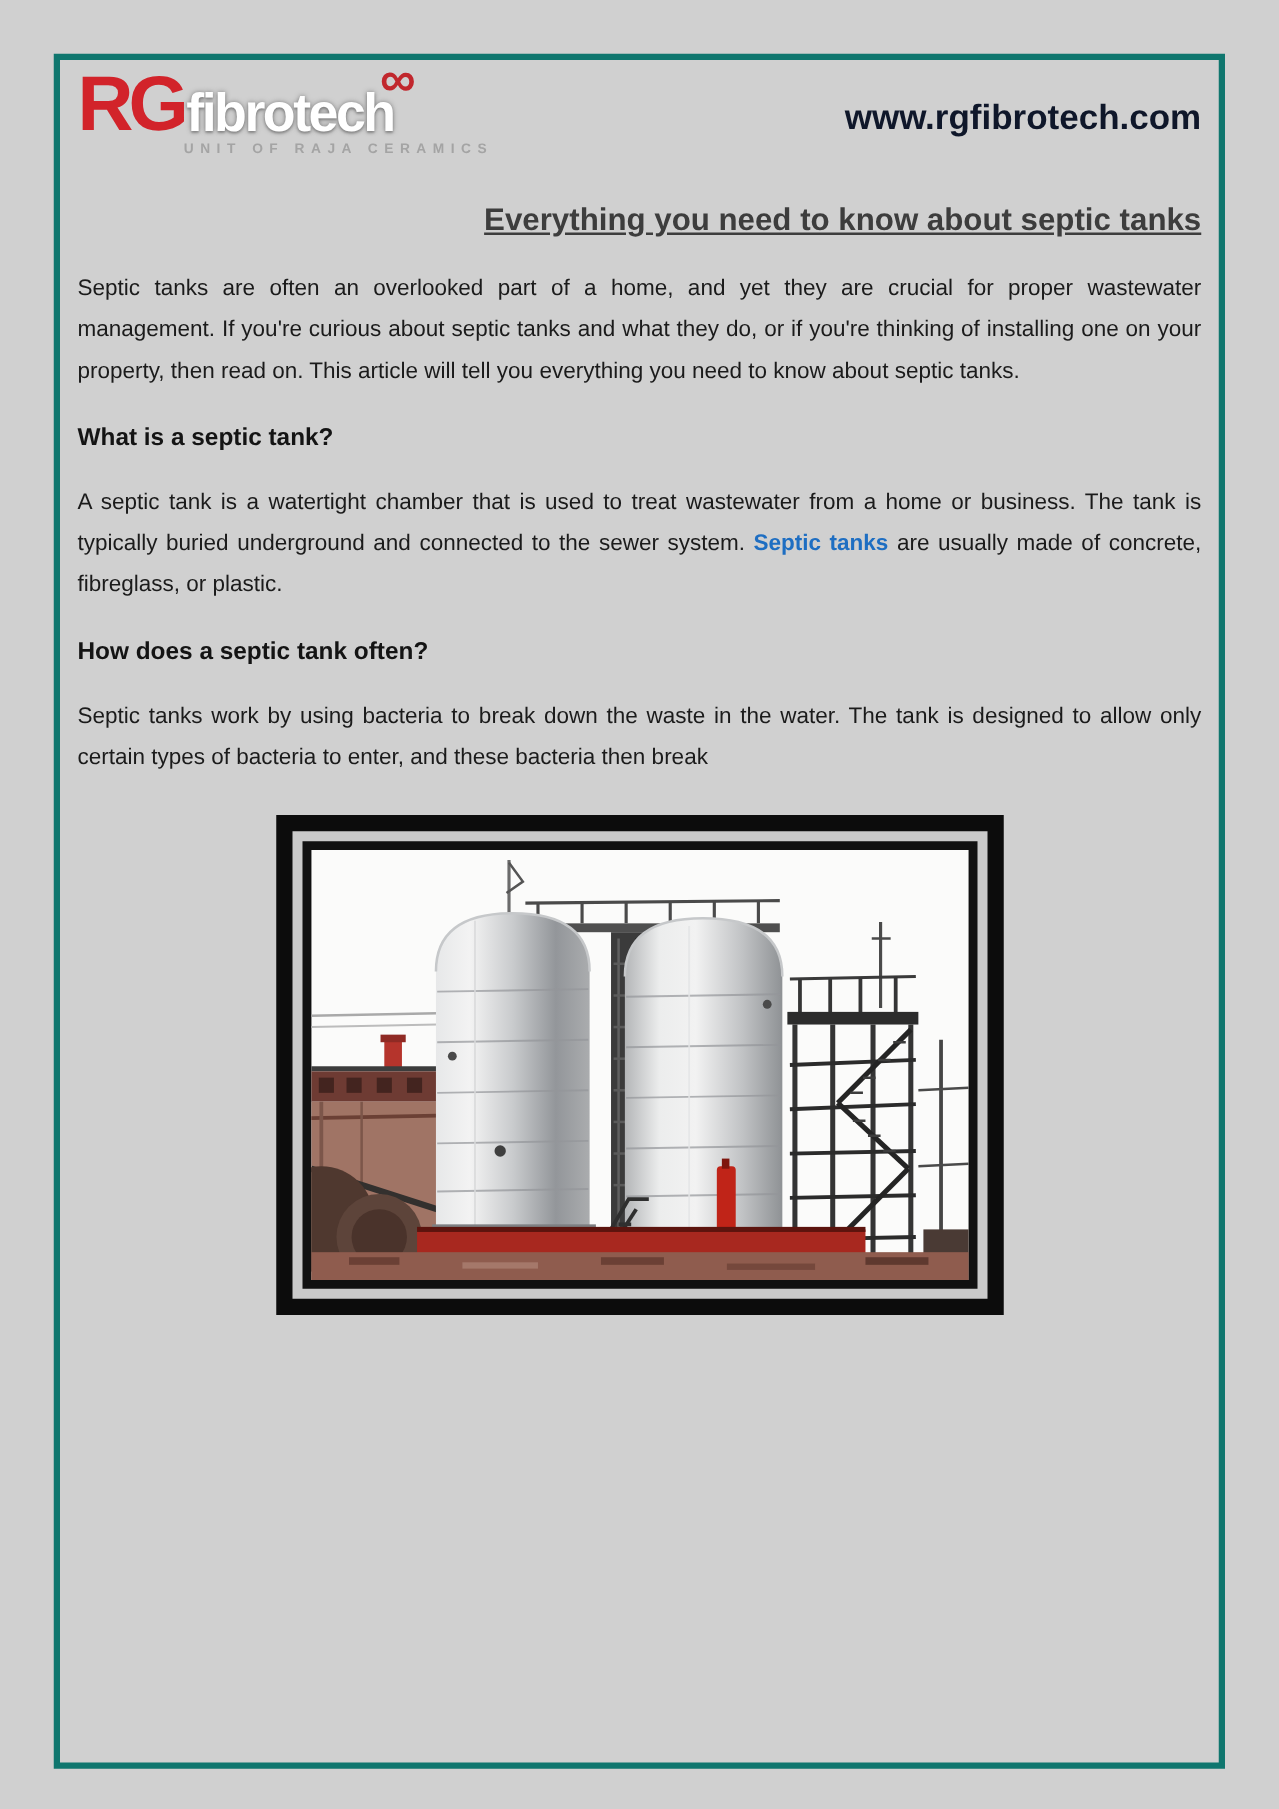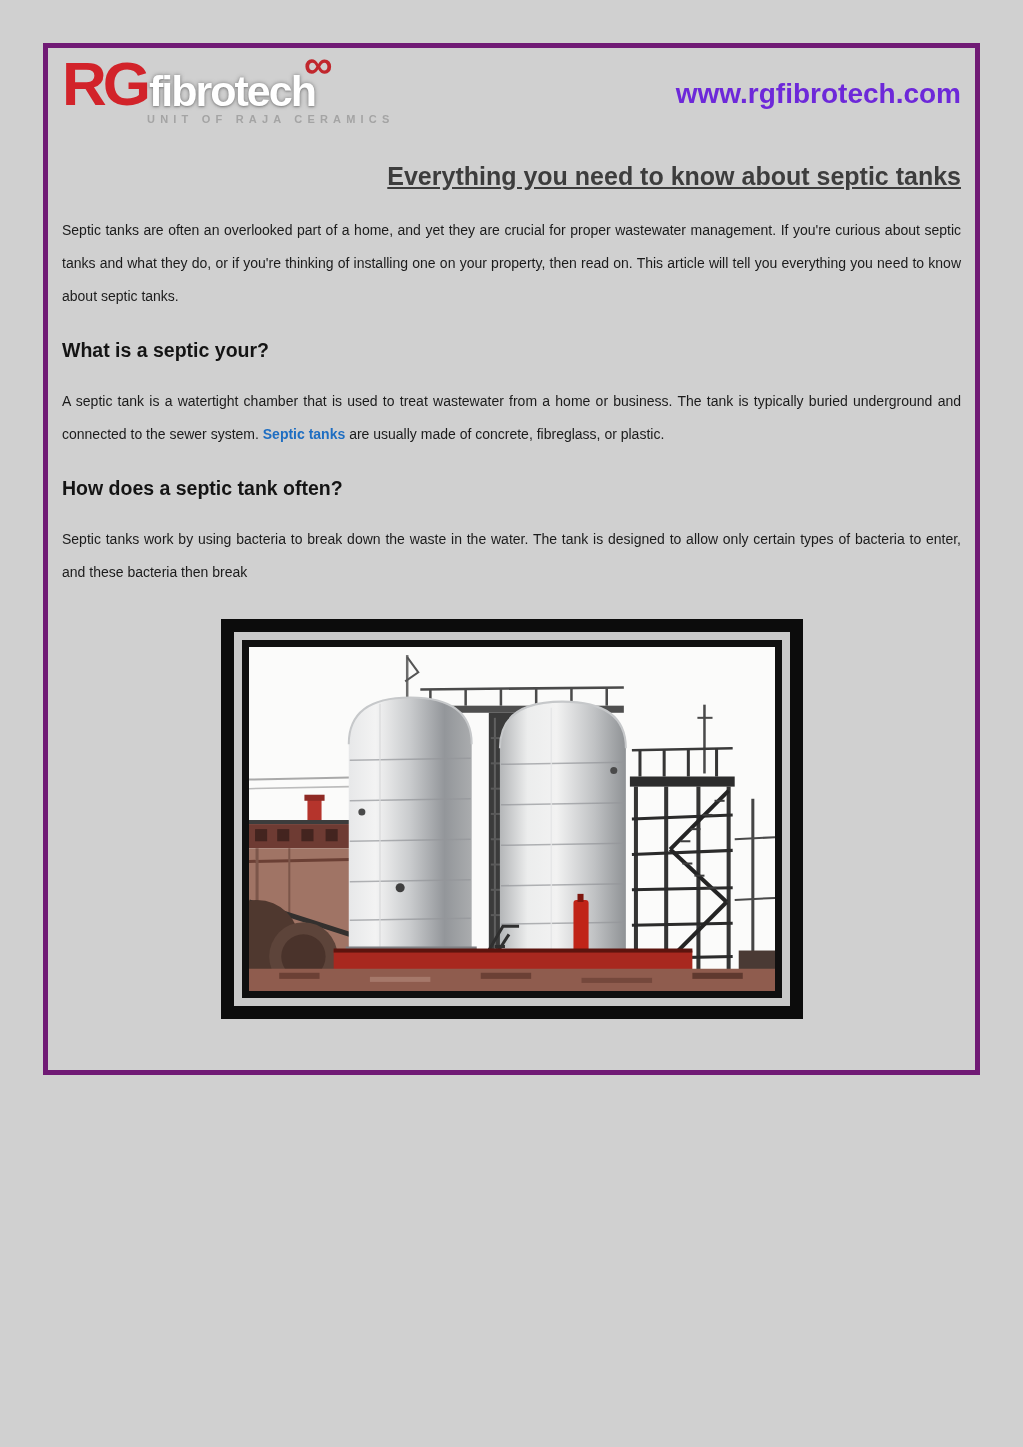--- a/index.html
+++ b/index.html
@@ -1,34 +1,34 @@
 <!DOCTYPE html>
 <html><head>
 <meta charset="utf-8">
 <style>
   html,body { margin:0; padding:0; }
   body { width:1023px; height:1447px; background:#d0d0d0; font-family:"Liberation Sans", sans-serif; }
   .page { position:relative; width:1023px; height:1447px; background:#d0d0d0; overflow:hidden; }
-  .frame { position:absolute; left:43px; top:43px; width:937px; height:1032px; border:5px solid #701a75; box-sizing:border-box; }
+  .frame { position:absolute; left:43px; top:43px; width:937px; height:1372px; border:5px solid #0f766e; box-sizing:border-box; }
   .content { padding:8px 14px 0 14px; }
 
   
   .header-row { display:flex; justify-content:space-between; align-items:flex-start; height:90px; }
   .logo { position:relative; line-height:1; white-space:nowrap; }
   .logo-line { display:flex; align-items:flex-end; }
   .logo-rg { color:#d2232a; font-weight:bold; font-size:62px; letter-spacing:-4px; line-height:0.9; }
   .logo-fibro { color:#ffffff; font-weight:bold; font-size:43px; letter-spacing:-2px; line-height:0.95; margin-left:2px;
                 text-shadow:0 0 4px rgba(110,110,110,.8), 0 1px 2px rgba(110,110,110,.6); }
   .logo-inf { position:absolute; top:-12px; left:242px; color:#c1272d; font-size:40px; font-weight:bold; line-height:1; }
   .logo-tag { color:#a4a4a4; font-weight:bold; font-size:11px; letter-spacing:5.2px; margin:2px 0 16px 85px; }
-  .site-url { color:#6d28d9; font-weight:bold; font-size:28px; margin-top:22px; text-decoration:none; }
+  .site-url { color:#0f172a; font-weight:bold; font-size:28px; margin-top:22px; text-decoration:none; }
 
   
   .title { text-align:right; color:#3d3d3d; font-weight:bold; font-size:25px; text-decoration:underline; margin:16px 0 0 0; }
-  p.body { color:#1b1b1b; font-size:14px; line-height:33px; text-align:justify; margin:23px 0 0 0; }
+  p.body { color:#1b1b1b; font-size:18px; line-height:33px; text-align:justify; margin:23px 0 0 0; }
   h3.sub { color:#141414; font-size:19.5px; font-weight:bold; margin:26px 0 0 0; }
   .inline-link { color:#1e6ec2; font-weight:bold; cursor:pointer; }
 
   
   .photo-wrap { width:582px; height:400px; margin:30px auto 0 auto; background:#0c0c0c; padding:13px; box-sizing:border-box; }
   .photo-mat { width:100%; height:100%; background:#c9c9c9; padding:8px; box-sizing:border-box; }
   .photo-inner { width:100%; height:100%; background:#101010; padding:7px; box-sizing:border-box; }
   .photo-inner svg { display:block; width:100%; height:100%; }
 
   .closing { margin-top:30px; }
@@ -49,21 +49,21 @@
           <span class="logo-inf">∞</span>
           <div class="logo-tag">UNIT OF RAJA CERAMICS</div>
         </div>
         <div class="site-url">www.rgfibrotech.com</div>
       </div>
 
       <div class="title">Everything you need to know about septic tanks</div>
 
       <p class="body">Septic tanks are often an overlooked part of a home, and yet they are crucial for proper wastewater management. If you're curious about septic tanks and what they do, or if you're thinking of installing one on your property, then read on. This article will tell you everything you need to know about septic tanks.</p>
 
-      <h3 class="sub">What is a septic your?</h3>
+      <h3 class="sub">What is a septic tank?</h3>
       <p class="body"><span>A septic tank is a watertight chamber that is used to treat wastewater from a home or business. The tank is typically buried underground and connected to the sewer system. </span><span class="inline-link">Septic tanks</span><span> are usually made of concrete, fibreglass, or plastic.</span></p>
 
       <h3 class="sub">How does a septic tank often?</h3>
       <p class="body">Septic tanks work by using bacteria to break down the waste in the water. The tank is designed to allow only certain types of bacteria to enter, and these bacteria then break</p>
 
       <div class="photo-wrap">
         <div class="photo-mat">
           <div class="photo-inner">
             <svg viewBox="0 0 522 340" preserveAspectRatio="none">
               <defs>

